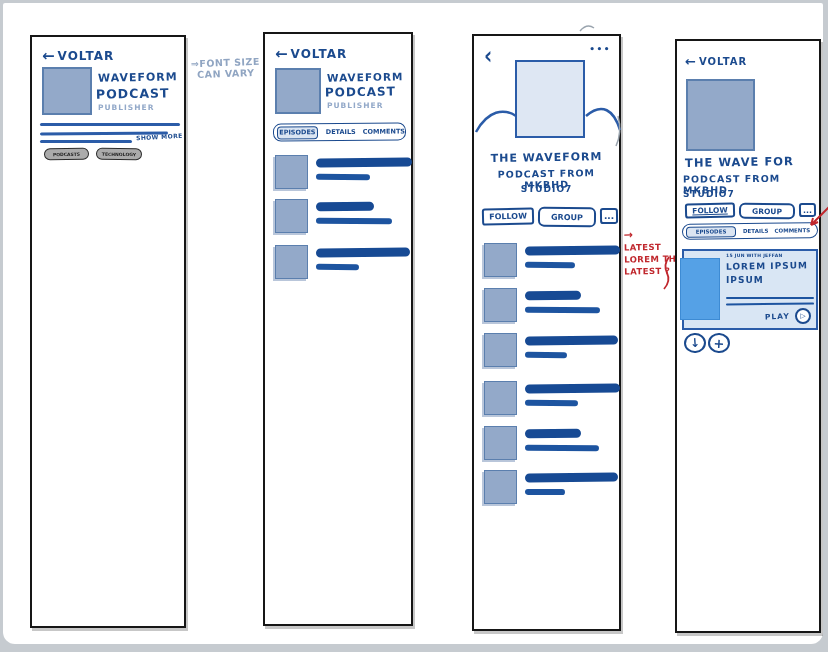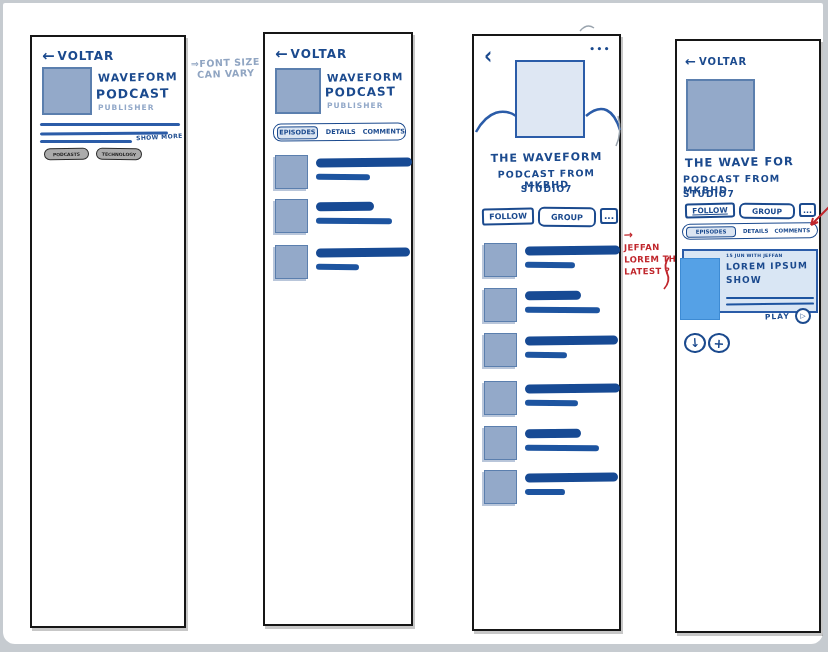--- a/index.html
+++ b/index.html
@@ -176,21 +176,21 @@
       <div class="ep-thumb"></div>
       <div class="bars">
           <div class="bar1" style="width:93px;"></div>
           <div class="bar2" style="width:40px;"></div>
         </div>
     </div>
   </div>
 
   <div class="note-red" style="left:621px; top:226px;">
     <span style="font-size:11px;">→</span><br>
-    <span>JEFFAN</span><br>
+    <span>LATEST</span><br>
     <span>LOREM THE</span><br>
     <span>LATEST ?</span>
   </div>
   <svg style="left:658px; top:252px;" width="12" height="36">
     <path d="M8,2 q-6,8 -2,16 q4,8 -3,16" stroke="#c0272d" stroke-width="1.8" fill="none"></path>
   </svg>
 
   <div class="panel" style="left:672px; top:36px; width:146px; height:594px;">
     <div class="back-row" style="left:8px; top:13px;">
       <span class="back-arrow" style="font-size:13px;">←</span>
@@ -205,25 +205,25 @@
     <div class="btn" style="left:8px; top:162px; width:50px; height:15px; font-size:7.5px; transform:rotate(-1.5deg); text-decoration:underline;">FOLLOW</div>
     <div class="btn" style="left:62px; top:162px; width:56px; height:16px; font-size:7.5px; border-radius:6px; transform:rotate(0.8deg);">GROUP</div>
     <div class="btn" style="left:122px; top:162px; width:17px; height:14px; font-size:8px; transform:rotate(-1deg);">...</div>
 
     <div class="tabbar" style="left:5px; top:182px; width:136px; height:16px; border-radius:9px; transform:rotate(-0.8deg);">
       <div class="tab-sel" style="width:50px; height:11px; margin-left:3px; font-size:5.5px;">EPISODES</div>
       <div class="tab-plain" style="font-size:5.5px; margin-left:7px;">DETAILS</div>
       <div class="tab-plain" style="font-size:5.5px; margin-left:6px;">COMMENTS</div>
     </div>
 
-    <div class="card" style="left:5px; top:208px; width:136px; height:64px;">
+    <div class="card" style="left:5px; top:208px; width:136px; height:81px;">
       <div class="card-thumb" style="left:-4px; top:7px; width:40px; height:62px;"></div>
       <div class="hw" style="position:absolute; left:42px; top:2px; font-size:4.5px; letter-spacing:0.3px;">15 JUN WITH JEFFAN</div>
       <div class="hw" style="position:absolute; left:42px; top:10px; font-size:9px; transform:rotate(-1deg);">LOREM IPSUM</div>
-      <div class="hw" style="position:absolute; left:42px; top:24px; font-size:9px;">SHOW</div>
+      <div class="hw" style="position:absolute; left:42px; top:24px; font-size:9px;">IPSUM</div>
       <div class="thin-line" style="left:42px; top:46px; width:88px;"></div>
       <div class="thin-line" style="left:42px; top:52px; width:88px; height:1.5px; transform:rotate(-0.5deg);"></div>
       <div class="hw" style="position:absolute; right:26px; top:61px; font-size:7.5px; transform:rotate(-2deg);">PLAY</div>
       <div class="circle-icon" style="right:5px; top:57px; width:16px; height:16px; font-size:7px;">▷</div>
     </div>
 
     <div class="circle-icon" style="left:7px; top:292px; transform:rotate(-4deg); font-size:12px;">↓</div>
     <div class="circle-icon" style="left:31px; top:292px; transform:rotate(3deg); font-size:13px;">+</div>
   </div>
 

